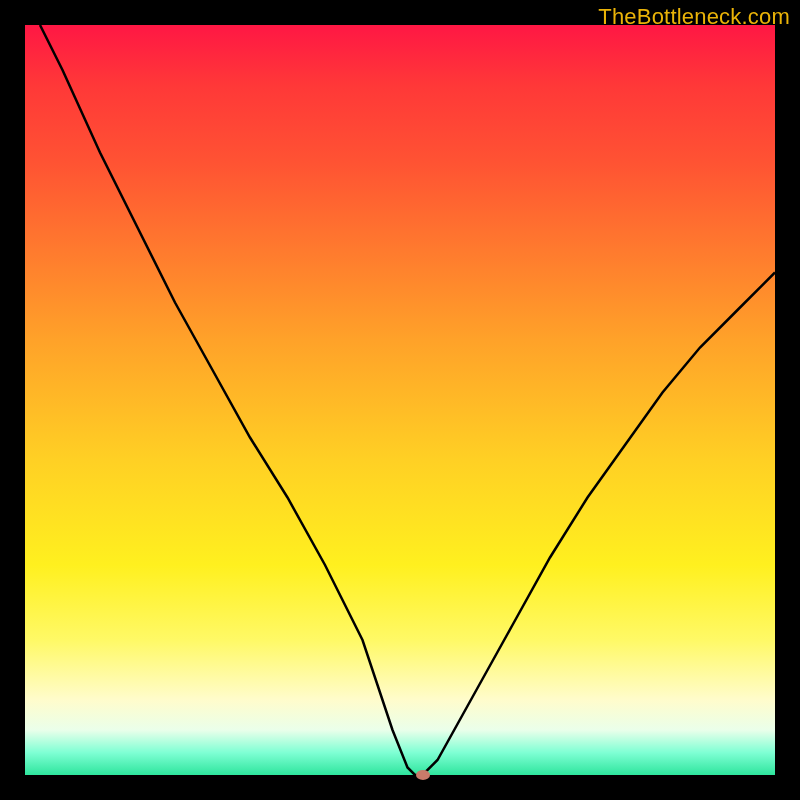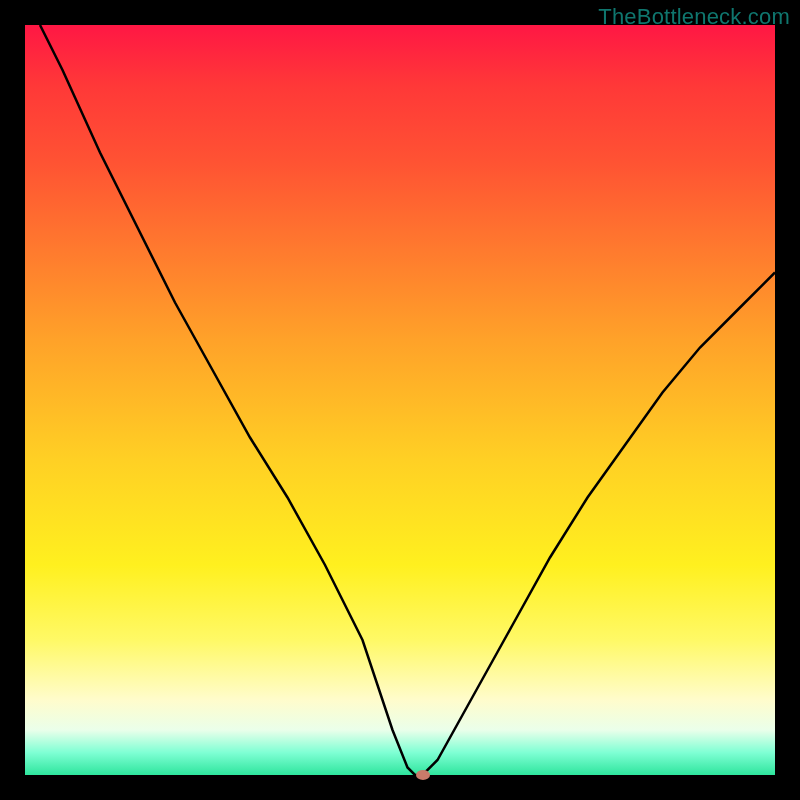--- a/index.html
+++ b/index.html
@@ -37,21 +37,21 @@
       #fffccc 90%,
       #eaffea 94%,
       #7fffd4 97%,
       #2ee59d 100%
     );
   }
   .watermark {
     position: absolute;
     top: 4px;
     right: 10px;
-    color: #0f766e;
+    color: #eab308;
     font-size: 22px;
     font-weight: 500;
     letter-spacing: 0.2px;
     z-index: 5;
   }
   svg.curve {
     position: absolute;
     top: 0;
     left: 0;
     width: 750px;

